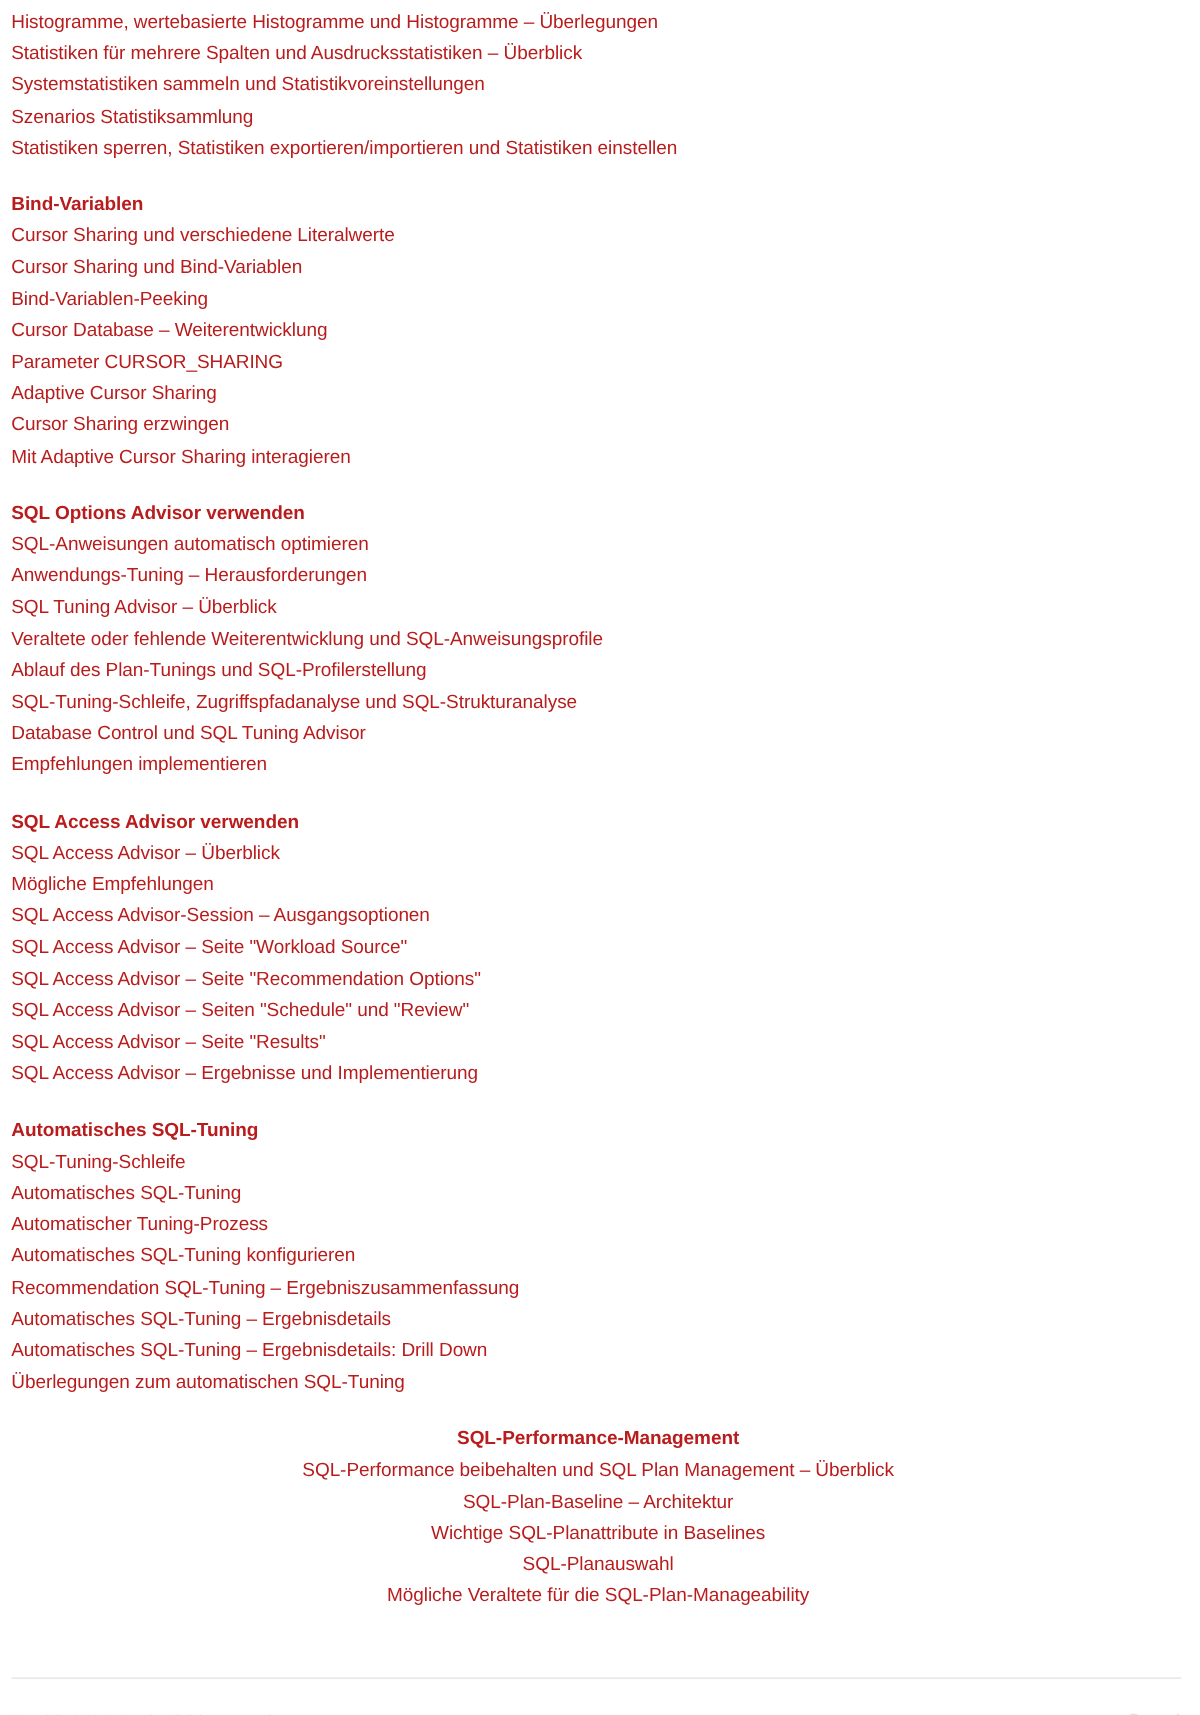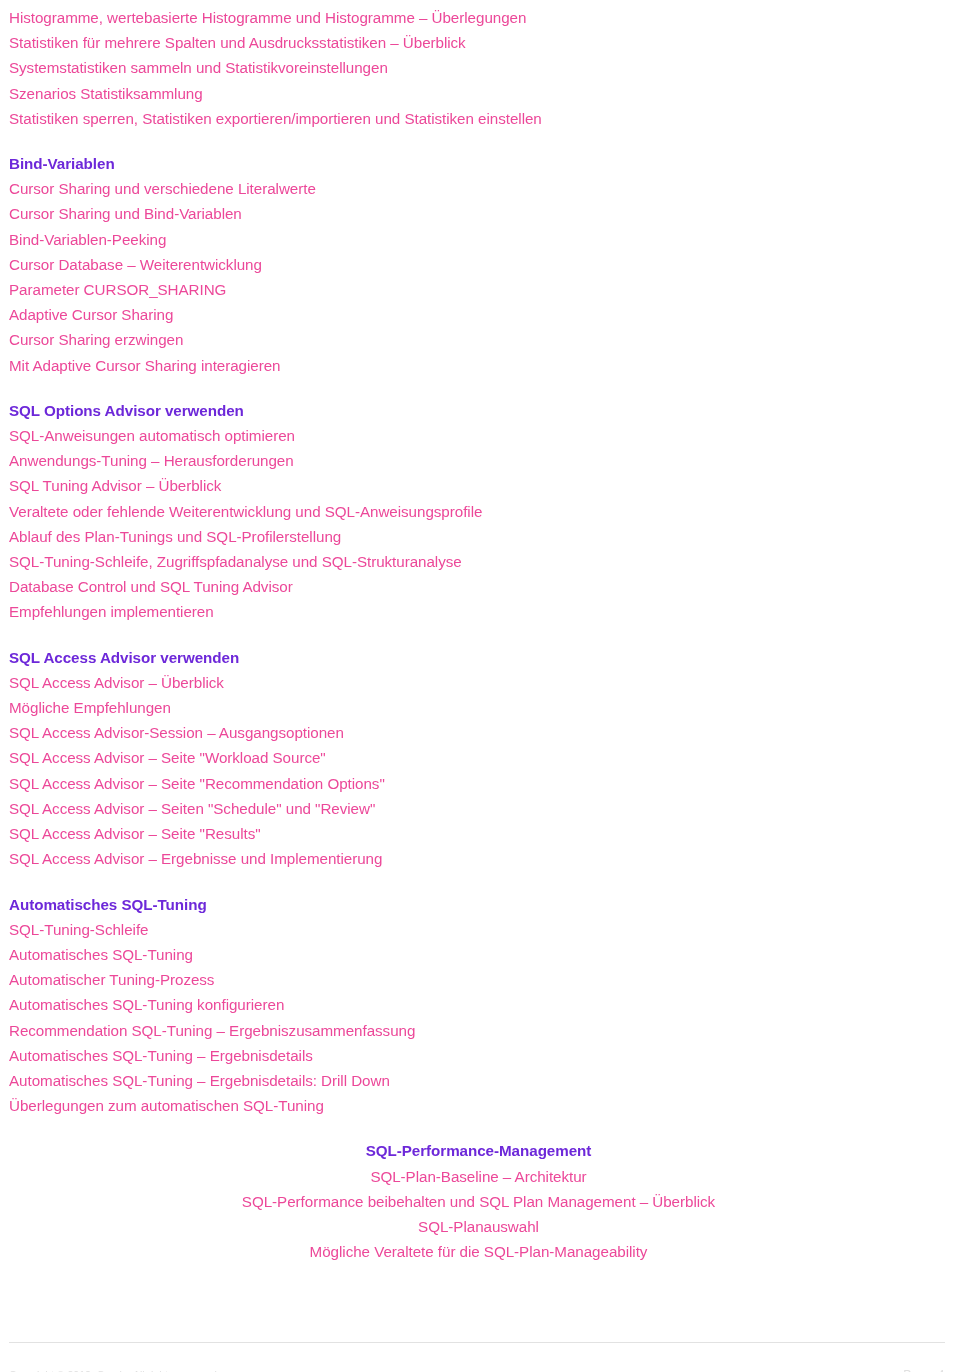--- a/index.html
+++ b/index.html
@@ -40,30 +40,30 @@
     margin-bottom: 0;
     text-align: center;
   }
 
   .toc-heading {
     font-size: 15.2px;
     line-height: 25.2px;
     font-weight: bold;
     letter-spacing: -0.05px;
     white-space: nowrap;
-    color: #6d28d9;
+    color: #b91c1c;
   }
 
   .toc-entry {
     font-size: 15.2px;
     line-height: 25.2px;
     font-weight: normal;
     letter-spacing: -0.05px;
     white-space: nowrap;
-    color: #ec4899;
+    color: #b91c1c;
   }
 
   
   #footer {
     position: absolute;
     left: 9px;
     top: 1342px;
     width: 936px;
     border-top: 1px solid #e2e2e2;
     padding-top: 5px;
@@ -139,22 +139,23 @@
         <div class="toc-entry">Automatisches SQL-Tuning</div>
         <div class="toc-entry">Automatischer Tuning-Prozess</div>
         <div class="toc-entry">Automatisches SQL-Tuning konfigurieren</div>
         <div class="toc-entry">Recommendation SQL-Tuning – Ergebniszusammenfassung</div>
         <div class="toc-entry">Automatisches SQL-Tuning – Ergebnisdetails</div>
         <div class="toc-entry">Automatisches SQL-Tuning – Ergebnisdetails: Drill Down</div>
         <div class="toc-entry">Überlegungen zum automatischen SQL-Tuning</div>
       </div>
       <div class="toc-block">
         <div class="toc-heading">SQL-Performance-Management</div>
+        <div class="toc-entry">SQL-Performance beibehalten und SQL Plan Management – Überblick</div>
         <div class="toc-entry">SQL-Plan-Baseline – Architektur</div>
-        <div class="toc-entry">SQL-Performance beibehalten und SQL Plan Management – Überblick</div>
+        <div class="toc-entry">Wichtige SQL-Planattribute in Baselines</div>
         <div class="toc-entry">SQL-Planauswahl</div>
         <div class="toc-entry">Mögliche Veraltete für die SQL-Plan-Manageability</div>
       </div>
     </div>
 
   <div id="footer">
     <div class="footer-text">Copyright © 2012, Oracle. All rights reserved.</div>
     <div class="footer-page">Page  4</div>
   </div>
 

